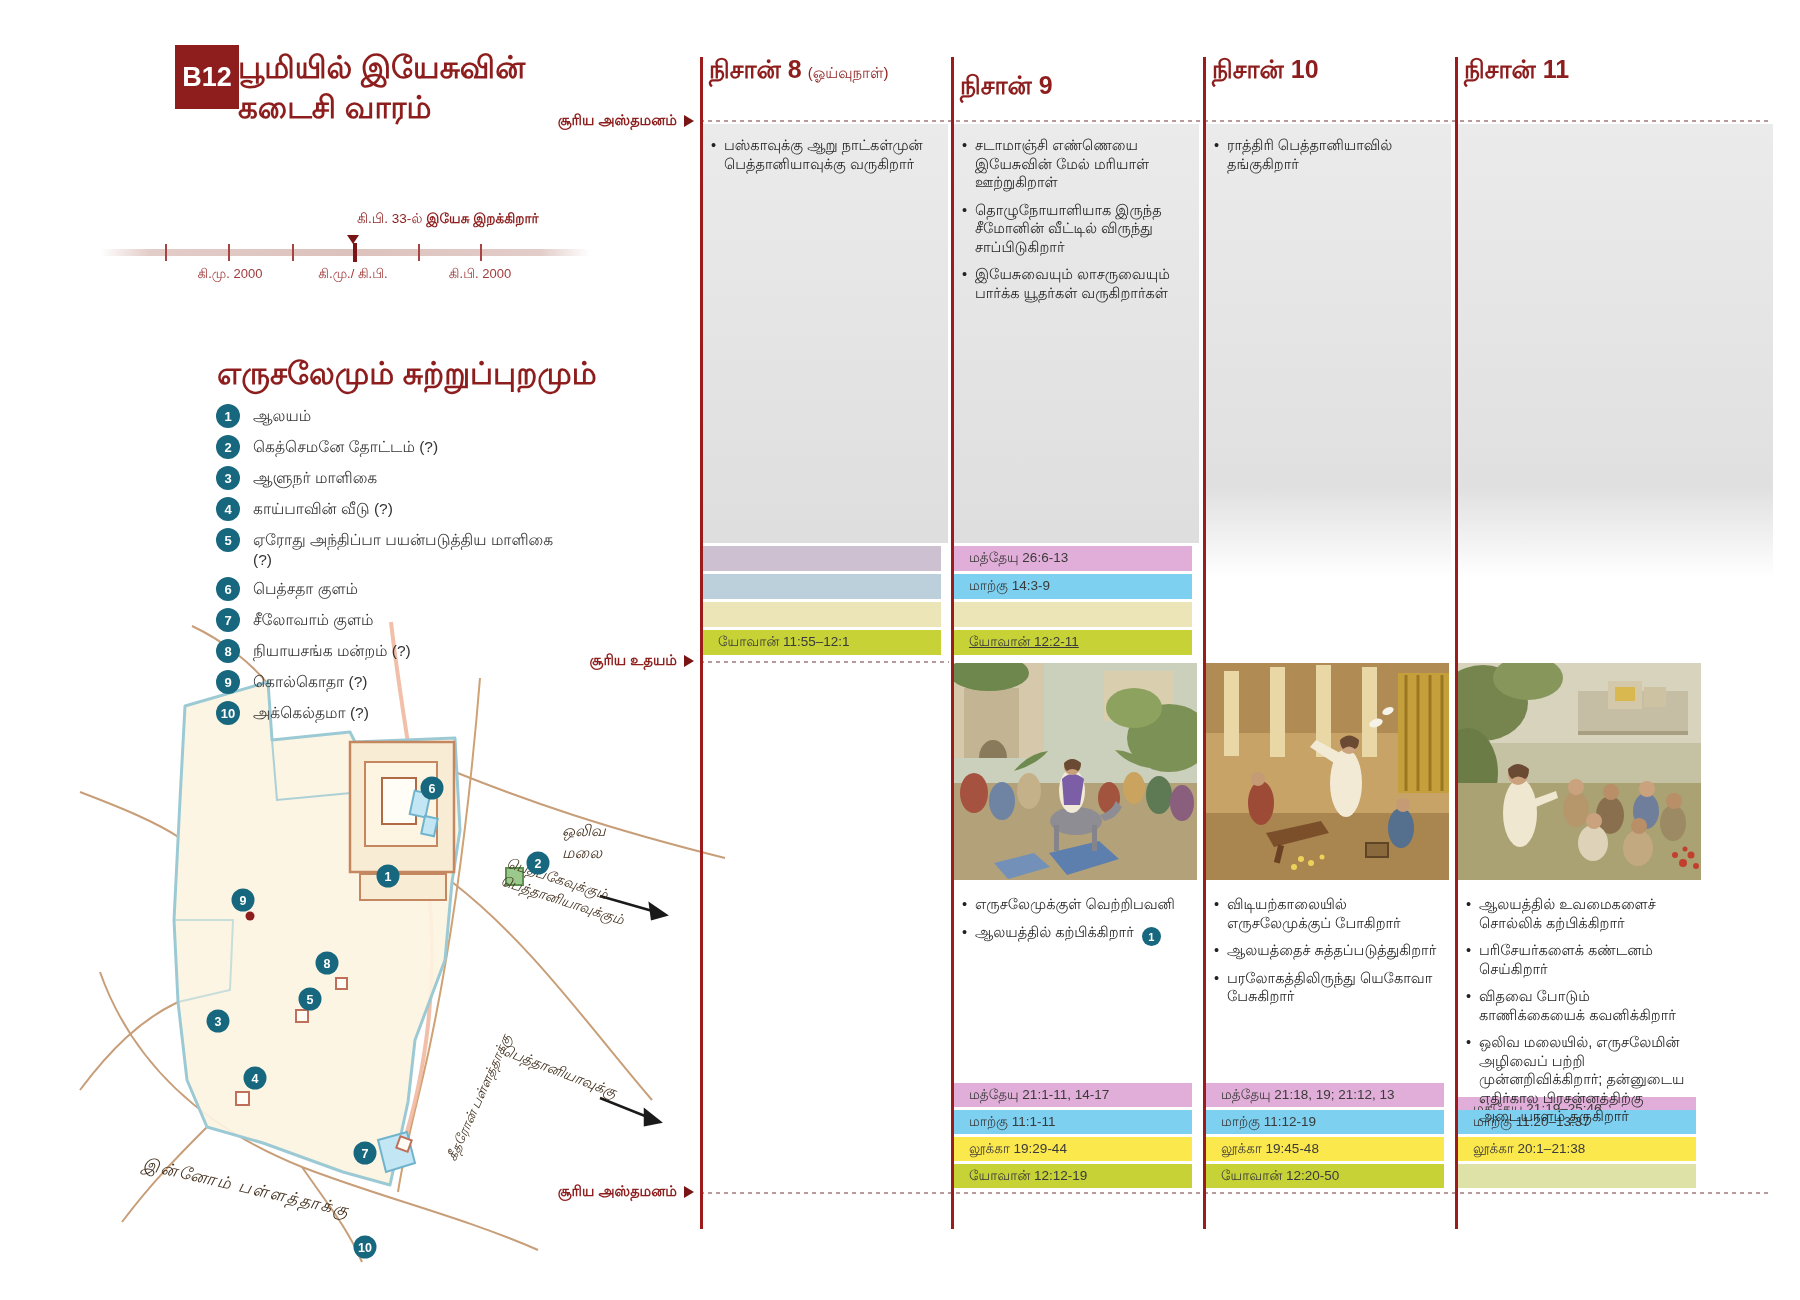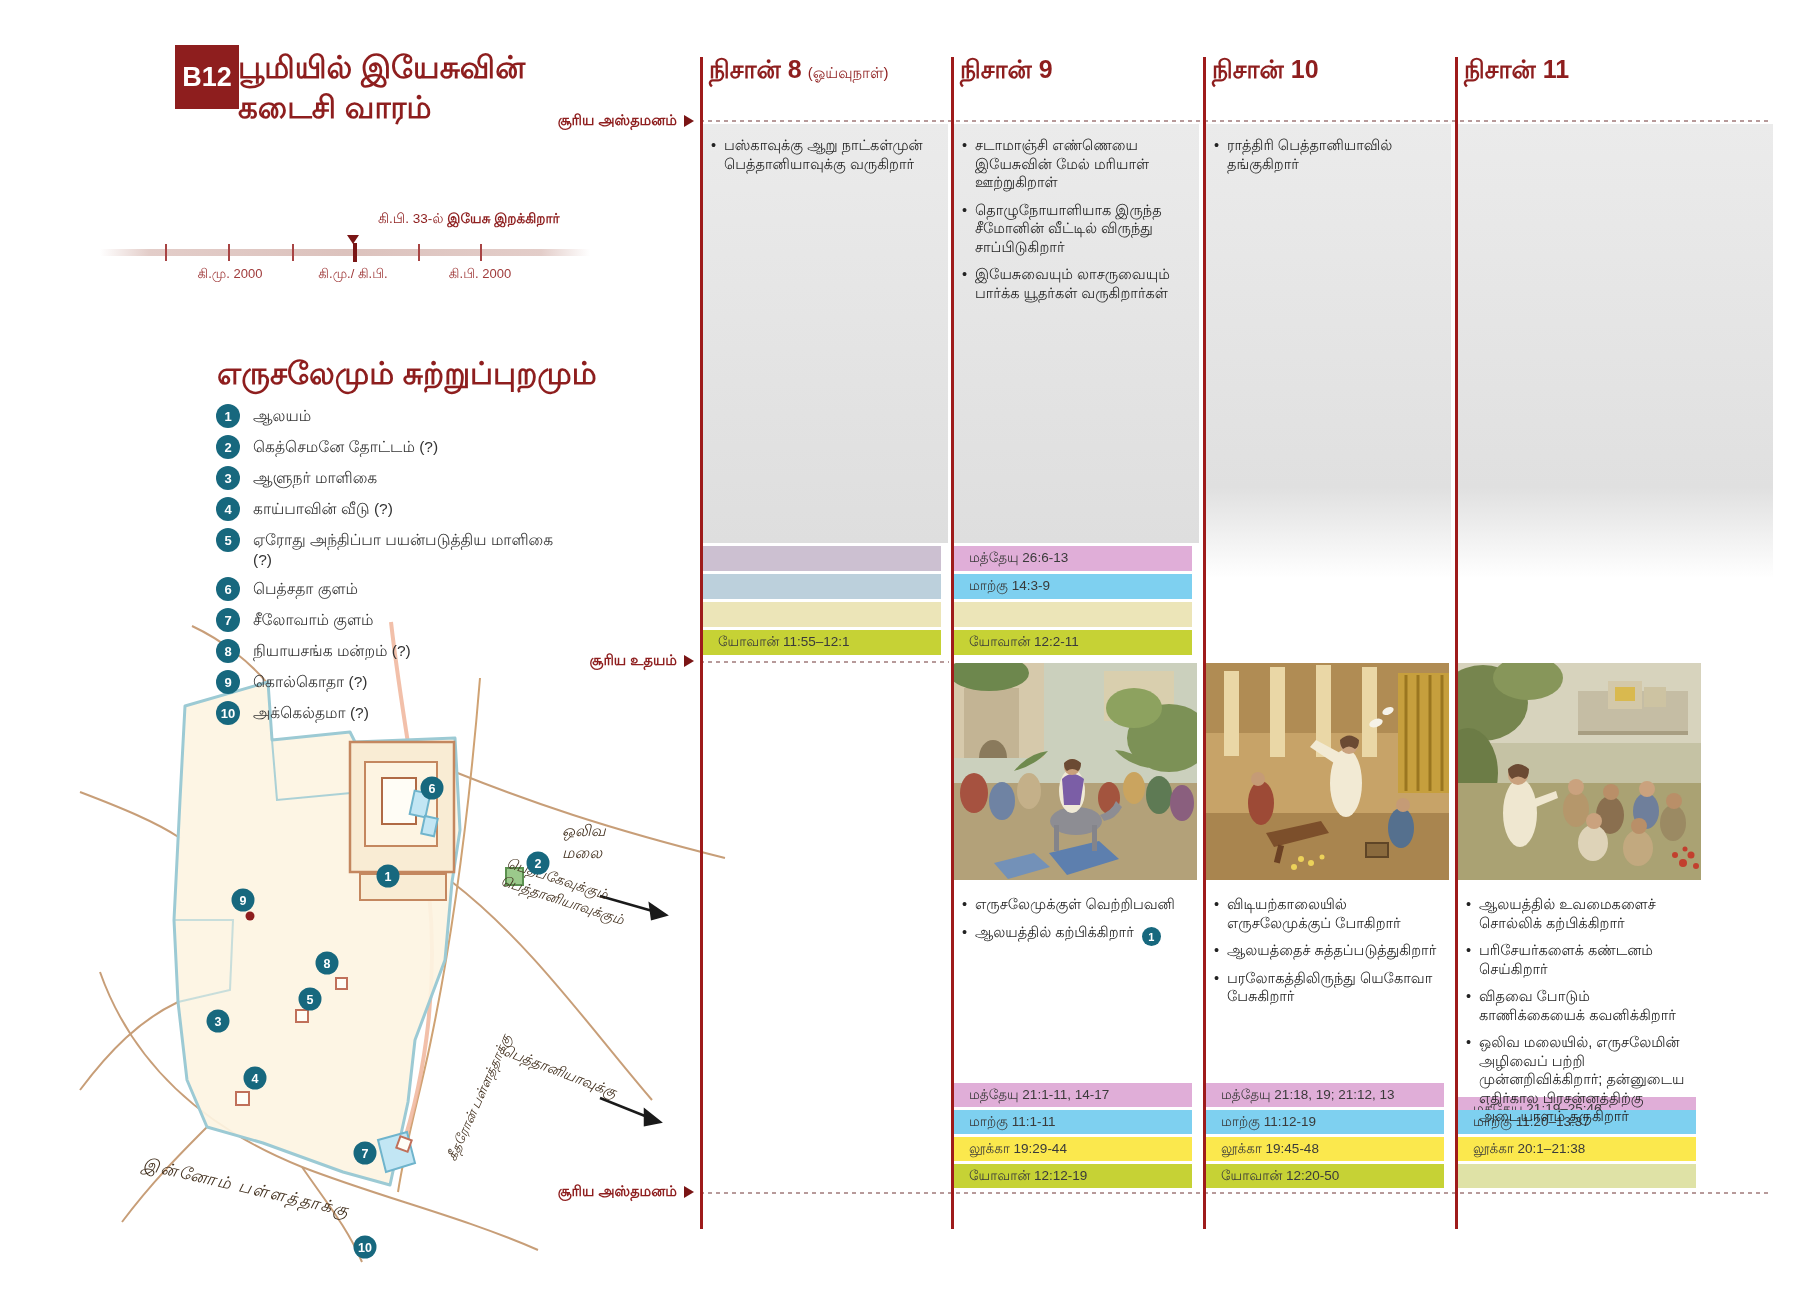--- a/index.html
+++ b/index.html
@@ -11,21 +11,21 @@
          color:#fff;font-size:27px;font-weight:bold;display:flex;align-items:center;justify-content:center;}
   .title{position:absolute;left:238px;top:48px;width:372px;font-size:31px;line-height:40px;
          font-weight:bold;color:var(--accent);}
 
   
   .tl-bar{position:absolute;left:100px;top:249px;width:490px;height:7px;
           background:linear-gradient(90deg,rgba(227,205,201,0),#e3cdc9 10%,#dcc2bd 50%,#e3cdc9 90%,rgba(227,205,201,0));}
   .tl-tick{position:absolute;top:244px;width:2px;height:17px;background:#a84444;}
   .tl-tick.major{width:4px;background:#7a1515;top:243px;height:19px;}
   .tl-ticklabel{position:absolute;top:266px;transform:translateX(-50%);font-size:13px;color:#a03b3b;white-space:nowrap;}
-  .tl-caption{position:absolute;left:357px;top:211px;font-size:13.5px;color:var(--accent);white-space:nowrap;margin-left:21px;}
+  .tl-caption{position:absolute;left:357px;top:211px;font-size:13.5px;color:var(--accent);white-space:nowrap;}
   .tl-caption b{margin-left:4px;}
   .tl-pointer{position:absolute;left:347px;top:235px;width:0;height:0;
               border-left:6px solid transparent;border-right:6px solid transparent;border-top:9px solid #7a1515;}
 
   
   .legend-heading{position:absolute;left:217px;top:356px;font-size:31px;font-weight:bold;color:var(--accent);z-index:5;}
   #legend-list{position:absolute;left:216px;top:404px;width:345px;z-index:5;}
   .legend-item{display:flex;align-items:flex-start;gap:13px;margin-bottom:7px;}
   .num-circle{width:24px;height:24px;border-radius:50%;background:var(--teal);color:#fff;font-size:13px;
               font-weight:bold;display:flex;align-items:center;justify-content:center;flex:none;}
@@ -212,31 +212,31 @@
       <div class="col-header" style="left: 709px;"><span>நிசான் 8</span><span class="note">(ஓய்வுநாள்)</span></div>
       <div class="night-panel" style="left: 703px; width: 245px; height: 419px;"></div>
       <div class="bullets" style="left: 710px; top: 136px; width: 228px;">
         <div class="bullet">பஸ்காவுக்கு ஆறு நாட்கள்முன் பெத்தானியாவுக்கு வருகிறார்</div>
       </div>
       <div class="band" style="left: 703px; top: 546px; width: 223px; height: 25px; background: rgb(204, 192, 209);"></div>
       <div class="band" style="left: 703px; top: 574px; width: 223px; height: 25px; background: rgb(188, 208, 220);"></div>
       <div class="band" style="left: 703px; top: 602px; width: 223px; height: 25px; background: rgb(236, 229, 184);"></div>
       <div class="band" style="left: 703px; top: 630px; width: 223px; height: 25px; background: rgb(198, 210, 53);">யோவான் 11:55–12:1</div>
       <div class="vline" style="left: 951px;"></div>
-      <div class="col-header" style="left: 960px;"><span>நிசான் 9</span></div>
+      <div class="col-header" style="left: 960px; margin-top: 16px;"><span>நிசான் 9</span></div>
       <div class="night-panel" style="left: 954px; width: 245px; height: 419px;"></div>
       <div class="bullets" style="left: 961px; top: 136px; width: 228px;">
         <div class="bullet">சடாமாஞ்சி எண்ணெயை இயேசுவின் மேல் மரியாள் ஊற்றுகிறாள்</div>
         <div class="bullet">தொழுநோயாளியாக இருந்த சீமோனின் வீட்டில் விருந்து சாப்பிடுகிறார்</div>
         <div class="bullet">இயேசுவையும் லாசருவையும் பார்க்க யூதர்கள் வருகிறார்கள்</div>
       </div>
       <div class="band" style="left: 954px; top: 546px; width: 223px; height: 25px; background: rgb(224, 174, 216);">மத்தேயு 26:6-13</div>
       <div class="band" style="left: 954px; top: 574px; width: 223px; height: 25px; background: rgb(126, 208, 240);">மாற்கு 14:3-9</div>
       <div class="band" style="left: 954px; top: 602px; width: 223px; height: 25px; background: rgb(236, 229, 184);"></div>
-      <div class="band" style="left: 954px; top: 630px; width: 223px; height: 25px; background: rgb(198, 210, 53);">யோவான் 12:2-11</div>
+      <div class="band" style="left: 954px; top: 630px; width: 223px; height: 25px; background: rgb(198, 210, 53); text-decoration: underline;">யோவான் 12:2-11</div>
       <div class="band" style="left: 954px; top: 1083px; width: 223px; height: 24px; background: rgb(224, 174, 216);">மத்தேயு 21:1-11, 14-17</div>
       <div class="band" style="left: 954px; top: 1110px; width: 223px; height: 24px; background: rgb(126, 208, 240);">மாற்கு 11:1-11</div>
       <div class="band" style="left: 954px; top: 1137px; width: 223px; height: 24px; background: rgb(251, 232, 77);">லூக்கா 19:29-44</div>
       <div class="band" style="left: 954px; top: 1164px; width: 223px; height: 24px; background: rgb(198, 210, 53);">யோவான் 12:12-19</div>
       <div class="illo" style="left: 954px;"><svg viewBox="0 0 243 217" width="243" height="217">
           <rect width="243" height="217" fill="#cbd0bd"></rect>
           <rect width="90" height="95" fill="#d6c9ab"></rect>
           <rect x="10" y="25" width="55" height="70" fill="#c3b494"></rect>
           <path d="M 25,95 a14,18 0 0 1 28,0 z" fill="#8a7a5c"></path>
           <rect x="150" y="8" width="70" height="50" fill="#d9cfae"></rect>

